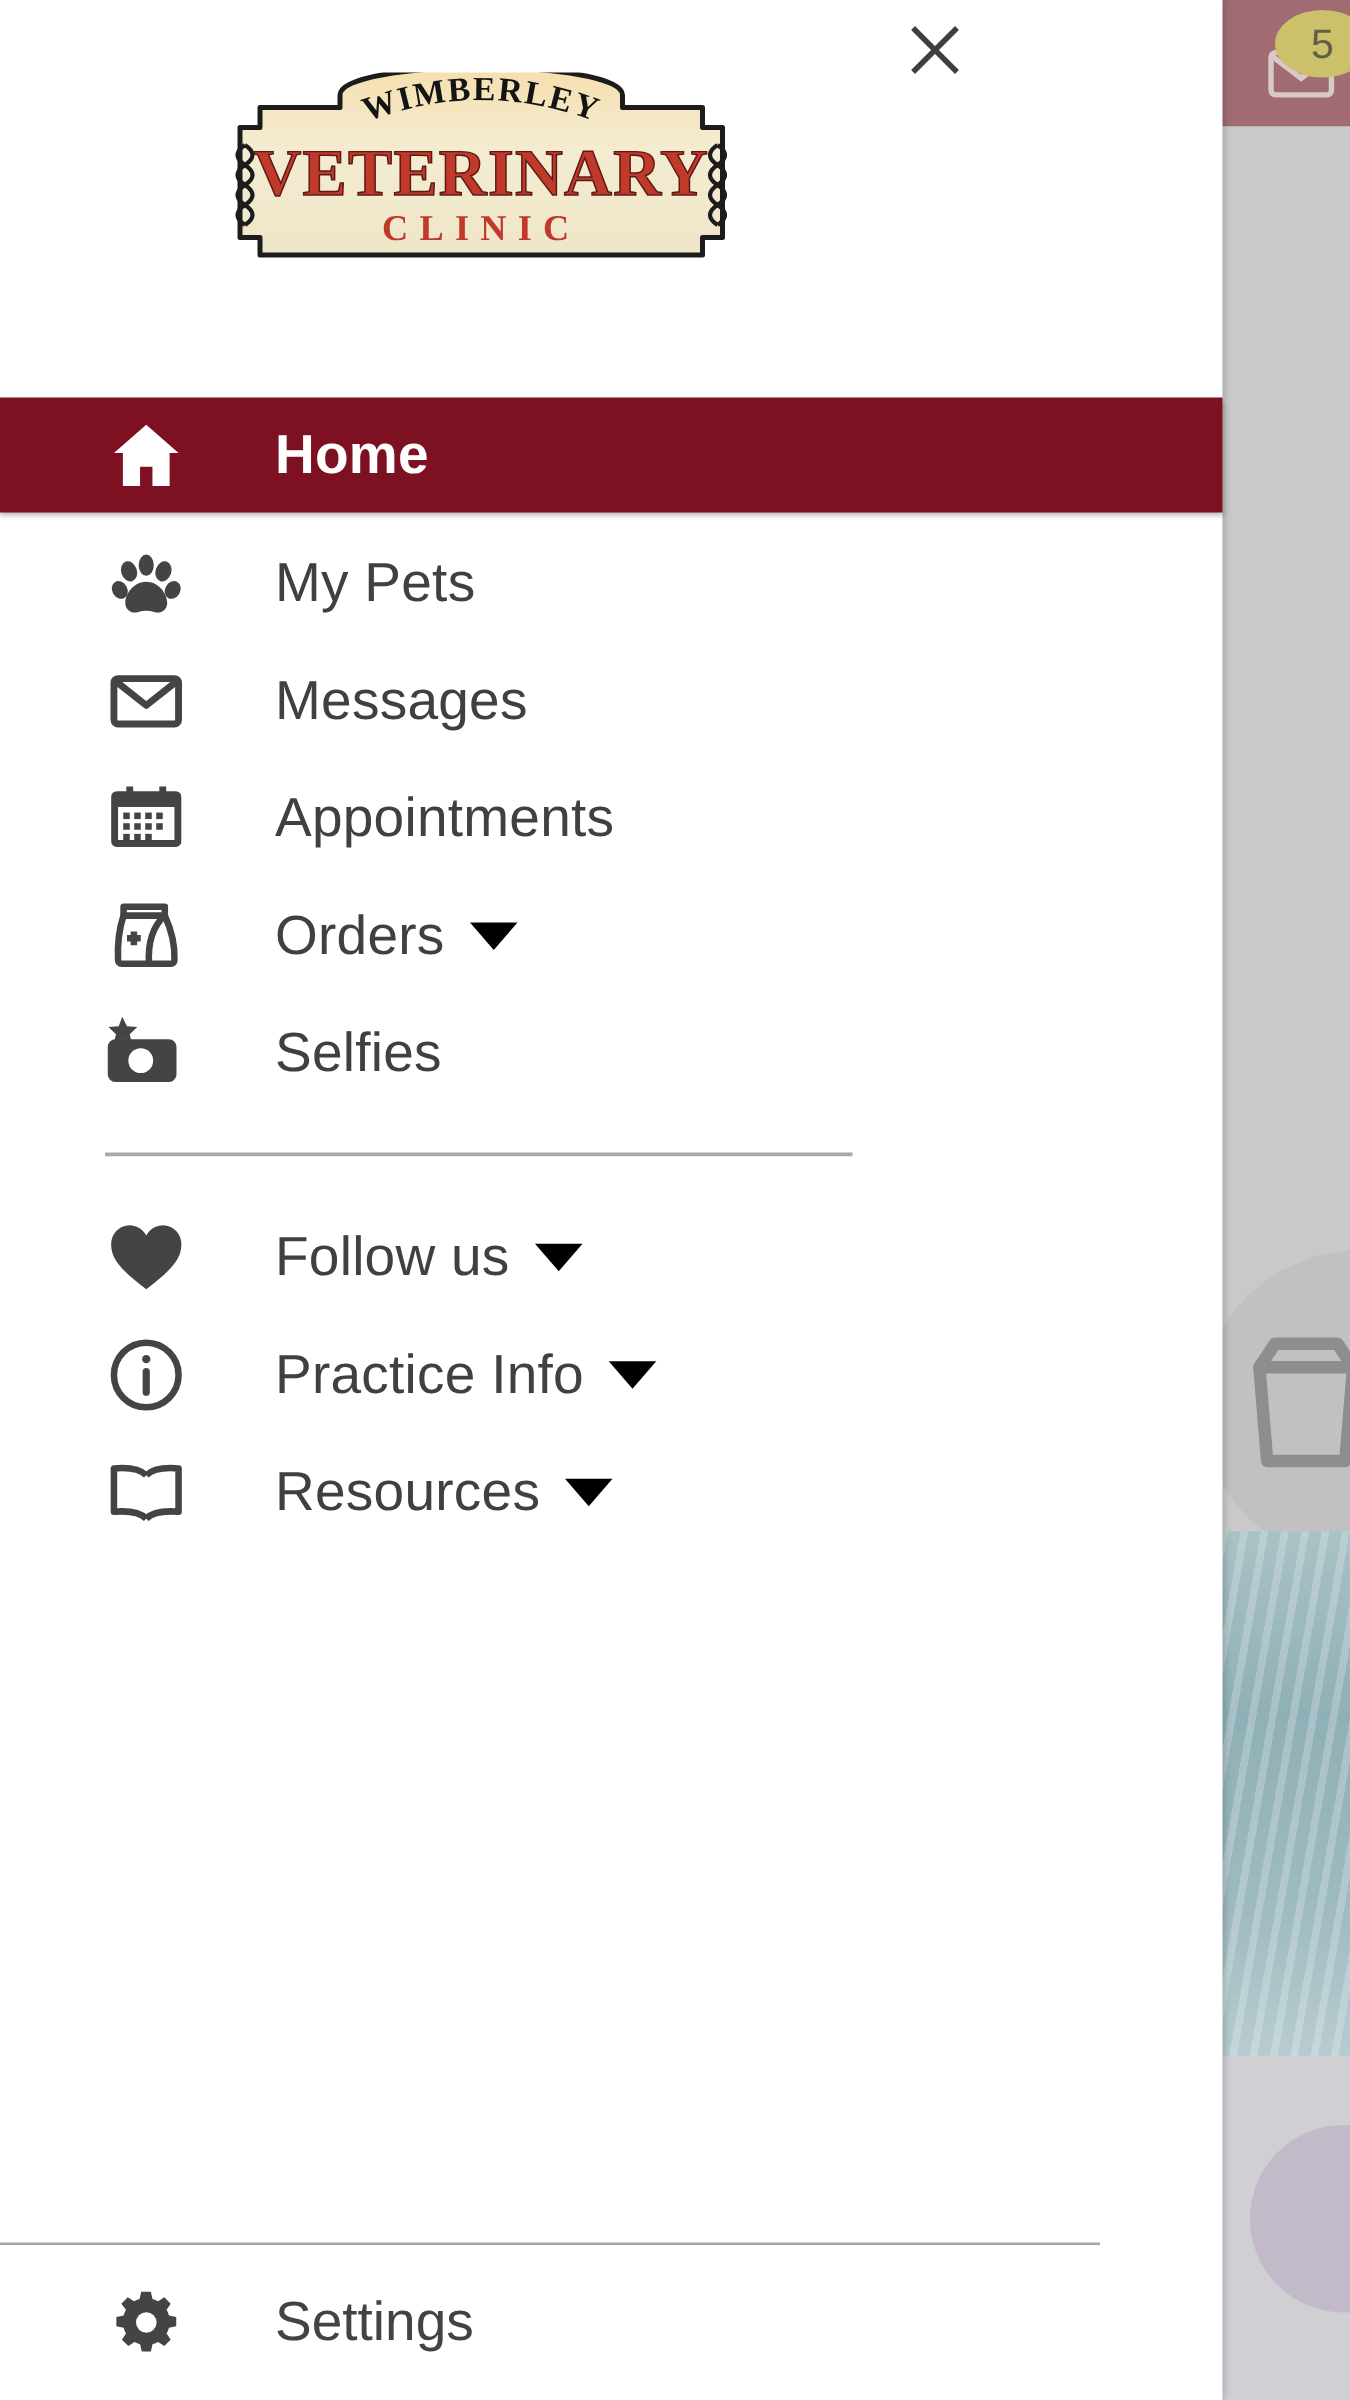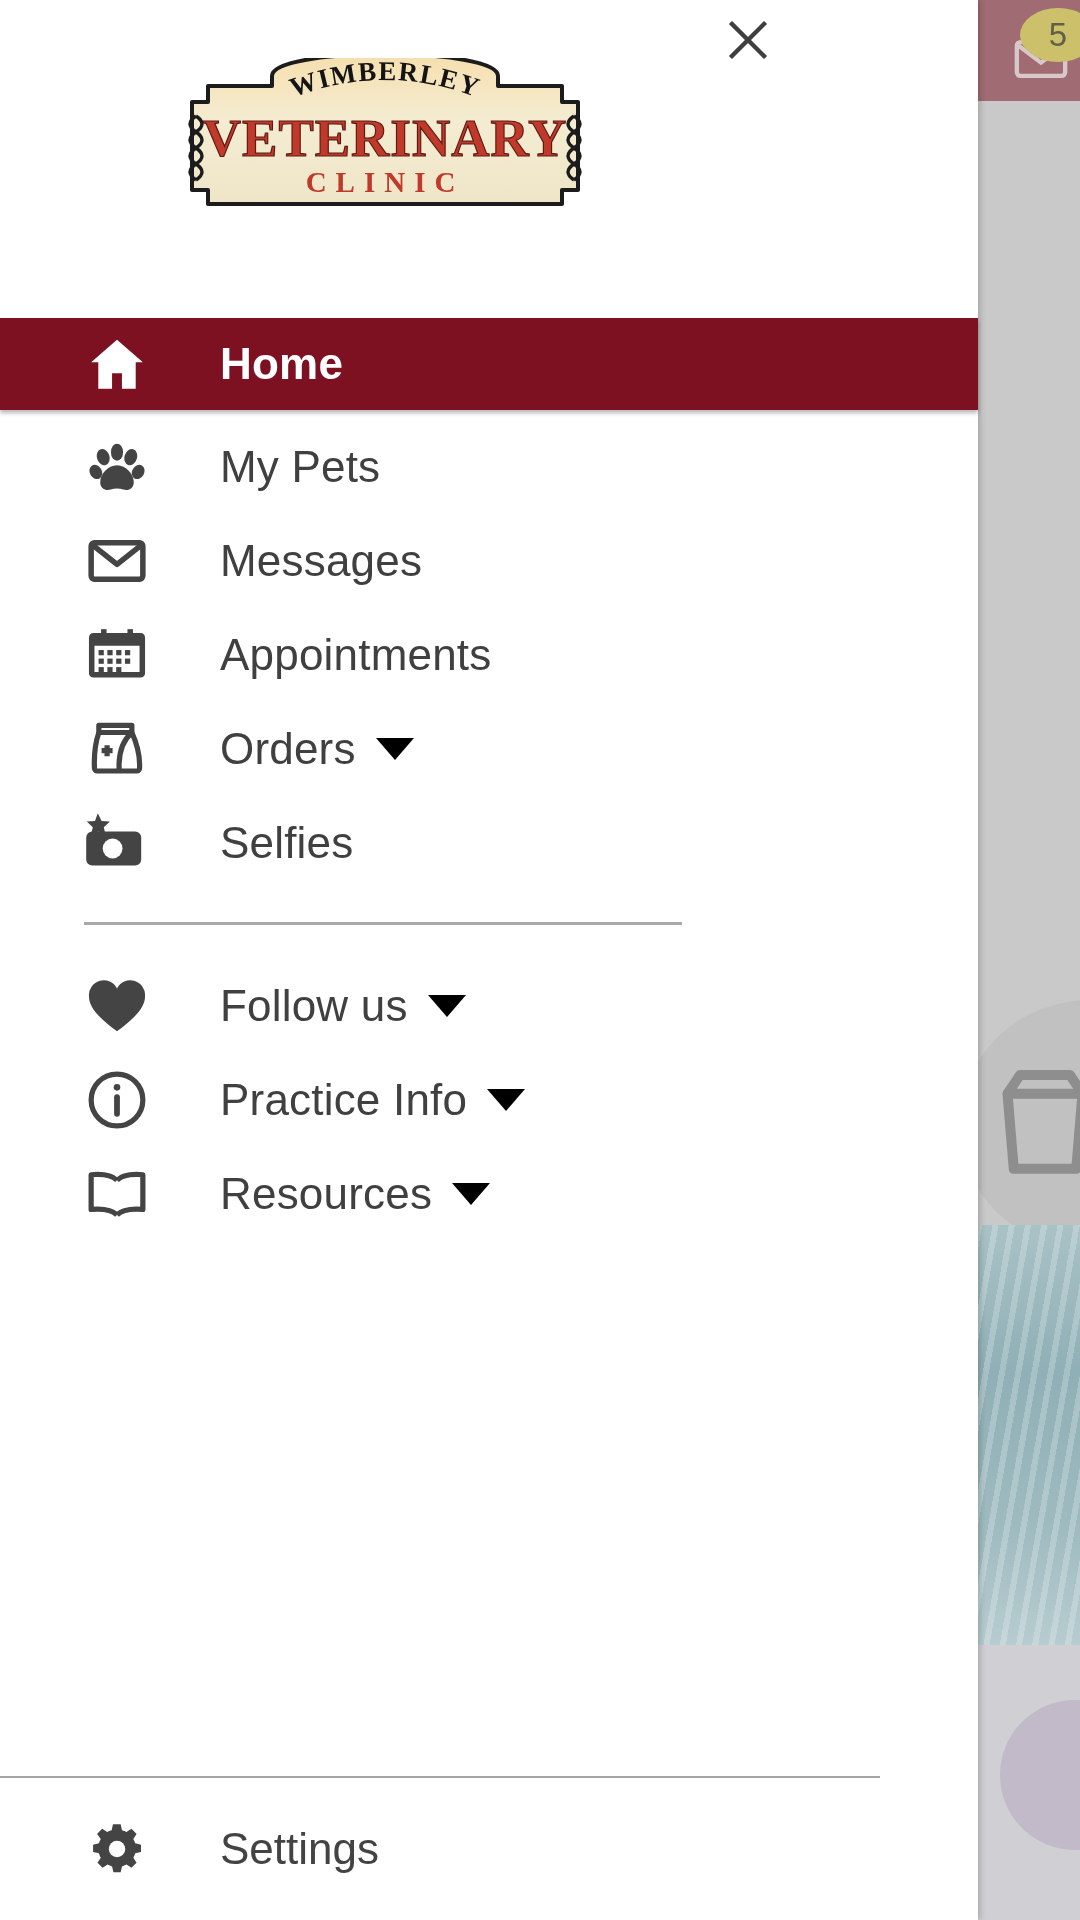--- a/index.html
+++ b/index.html
@@ -113,21 +113,21 @@
 
   .divider {
     height:3px; background:#a9a9a9;
     margin:32px 296px 34px 84px;
   }
 
   .bottom-sep {
     height:2px; background:#a5a5a5;
     margin:0 98px 0 0;
   }
-  .settings-row { height:142px; display:flex; align-items:center; padding-left:84px; cursor:pointer; }
+  .settings-row { height:124px; display:flex; align-items:center; padding-left:84px; cursor:pointer; }
   .settings-row .icon { width:66px; height:66px; flex:0 0 66px; display:flex; align-items:center; justify-content:center; color:#444; }
   .settings-row .icon svg { width:88%; height:88%; }
   .settings-row .label { margin-left:70px; font-size:44px; color:#434343; }
 
   .spacer { flex:1 1 auto; }
 </style>
 </head>
 <body>
 
 <div id="screen">

